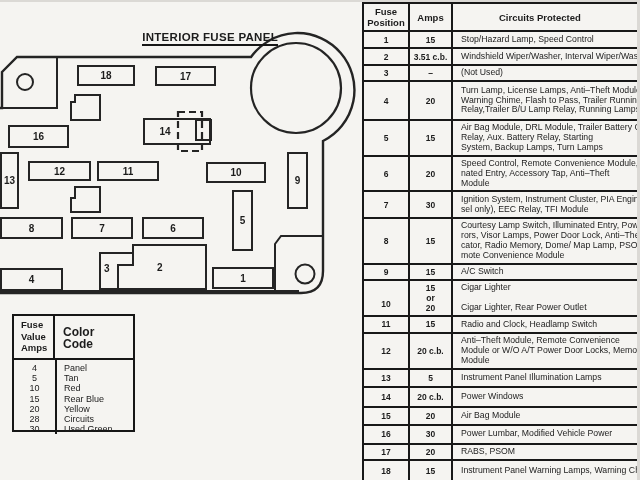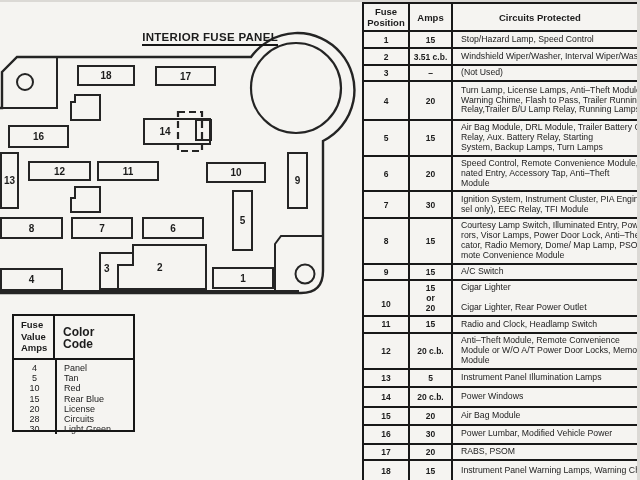--- a/index.html
+++ b/index.html
@@ -163,29 +163,29 @@
       <div class="legend-row">
           <span class="la">10</span>
           <span class="lc">Red</span>
         </div>
       <div class="legend-row">
           <span class="la">15</span>
           <span class="lc">Rear Blue</span>
         </div>
       <div class="legend-row">
           <span class="la">20</span>
-          <span class="lc">License</span>
+          <span class="lc">Yellow</span>
         </div>
       <div class="legend-row">
           <span class="la">28</span>
           <span class="lc">Circuits</span>
         </div>
       <div class="legend-row">
           <span class="la">30</span>
-          <span class="lc">Light Green</span>
+          <span class="lc">Used Green</span>
         </div>
     </div>
   </div>
 </div>
 
 <table class="fuse-table">
   <colgroup>
       <col class="c-pos">
       <col class="c-amps">
       <col class="c-circ">

